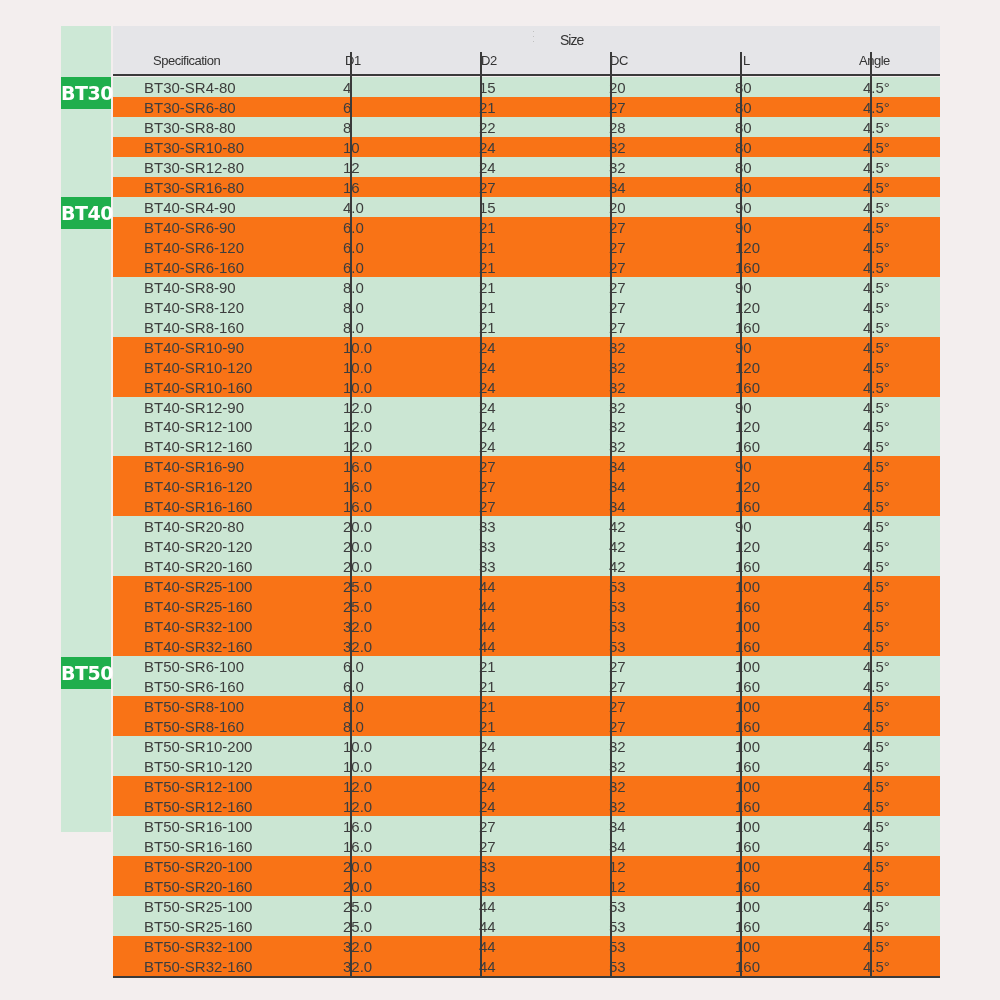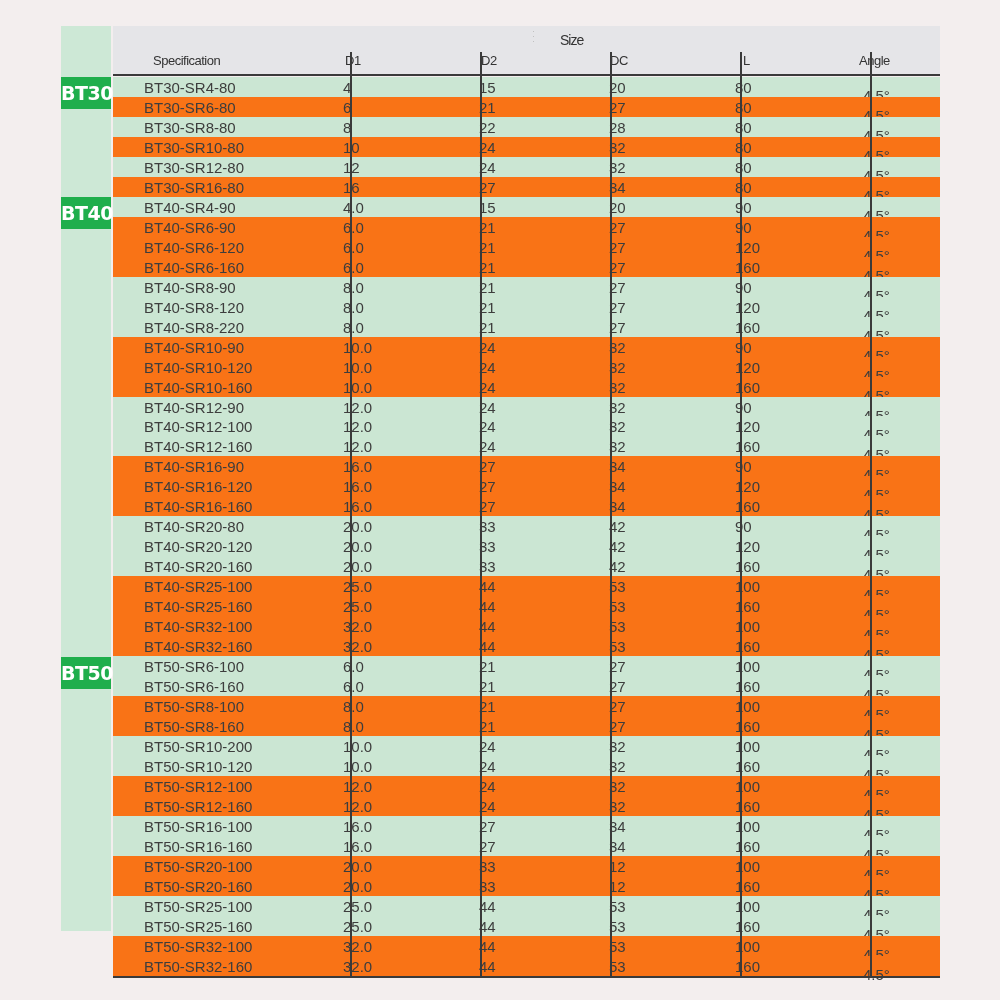--- a/index.html
+++ b/index.html
@@ -5,21 +5,21 @@
   html, body { margin:0; padding:0; }
   body {
     width:1000px; height:1000px; background:#f3eeee;
     position:relative; overflow:hidden;
     font-family:"Liberation Sans", sans-serif;
   }
   #sheet {
     position:absolute; left:61px; top:26px; width:879px; height:954px;
   }
   #label-col {
-    position:absolute; left:0; top:0; width:50px; height:905px; background:#cde8d6;
+    position:absolute; left:0; top:0; width:50px; height:806px; background:#cde8d6;
   }
   .series-badge {
     position:absolute; left:0; width:50px; height:32px;
     background:#1fae4c; color:#fff; font-weight:bold; font-size:19px;
     line-height:32px; text-align:center; letter-spacing:-0.5px;
     font-family:"DejaVu Sans", sans-serif;
   }
   #table-area {
     position:absolute; left:52px; top:0; width:827px; height:954px;
   }
@@ -41,21 +41,21 @@
   .row.green { background:#cbe6d3; }
   .row.white { background:#f97316; }
   .cell {
     position:absolute; top:0; height:20px; line-height:21px; font-size:15px; color:#3d3d3d;
   }
   .c-spec { left:31px; }
   .c-d1 { left:230px; }
   .c-d2 { left:366px; }
   .c-dc { left:496px; }
   .c-l { left:622px; }
-  .c-ang { left:750px;margin-top:8px; }
+  .c-ang { left:750px; }
   #bottom-rule {
     position:absolute; left:0; top:950px; width:827px; height:2px; background:#3a3a3a;
   }
   #dots {
     position:absolute; left:419px; top:3px; width:6px; height:16px; color:#bbb; font-size:9px; line-height:5px;
   }
 </style>
 </head>
 <body>
 
@@ -170,21 +170,21 @@
         </div>
         <div class="row green">
           <div class="cell c-spec">BT40-SR8-120</div>
           <div class="cell c-d1">8.0</div>
           <div class="cell c-d2">21</div>
           <div class="cell c-dc">27</div>
           <div class="cell c-l">120</div>
           <div class="cell c-ang">4.5°</div>
         </div>
         <div class="row green">
-          <div class="cell c-spec">BT40-SR8-220</div>
+          <div class="cell c-spec">BT40-SR8-160</div>
           <div class="cell c-d1">8.0</div>
           <div class="cell c-d2">21</div>
           <div class="cell c-dc">27</div>
           <div class="cell c-l">160</div>
           <div class="cell c-ang">4.5°</div>
         </div>
         <div class="row white">
           <div class="cell c-spec">BT40-SR10-90</div>
           <div class="cell c-d1">10.0</div>
           <div class="cell c-d2">24</div>

